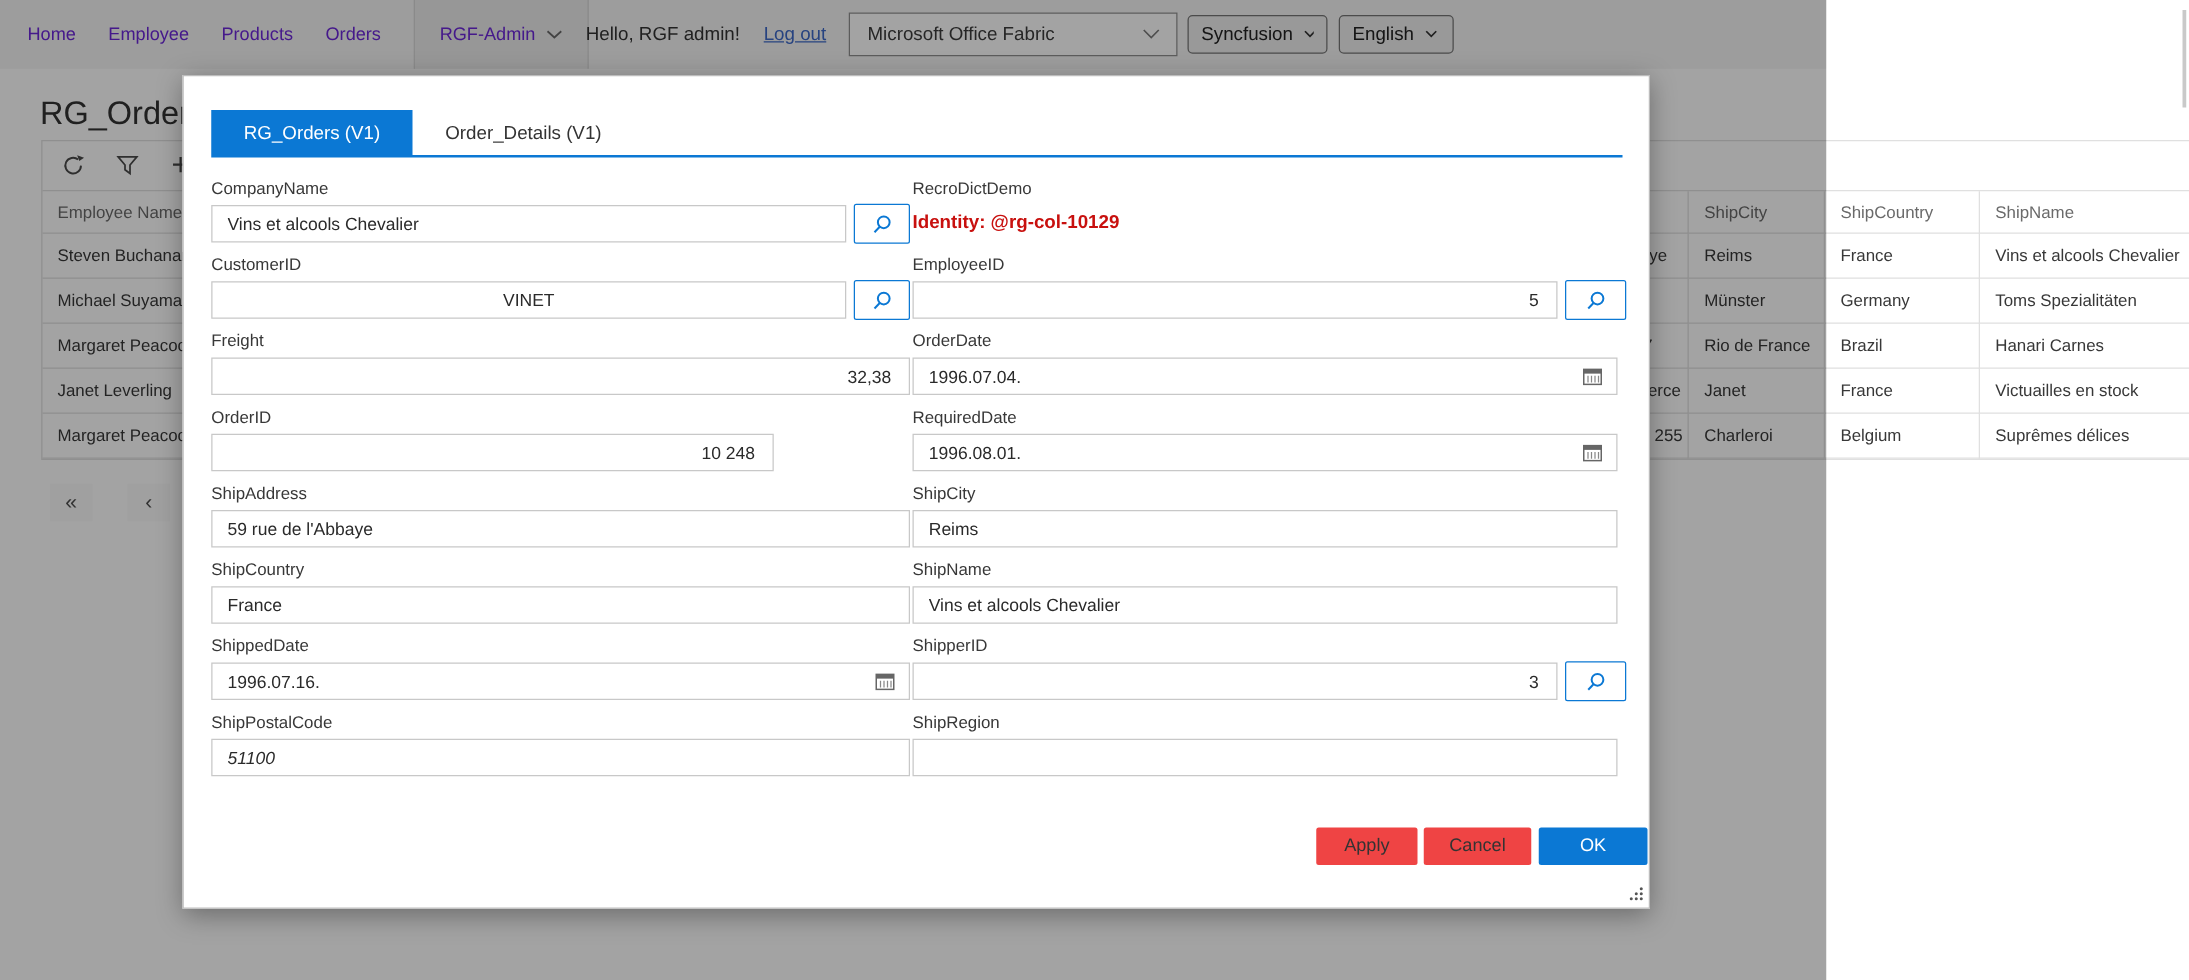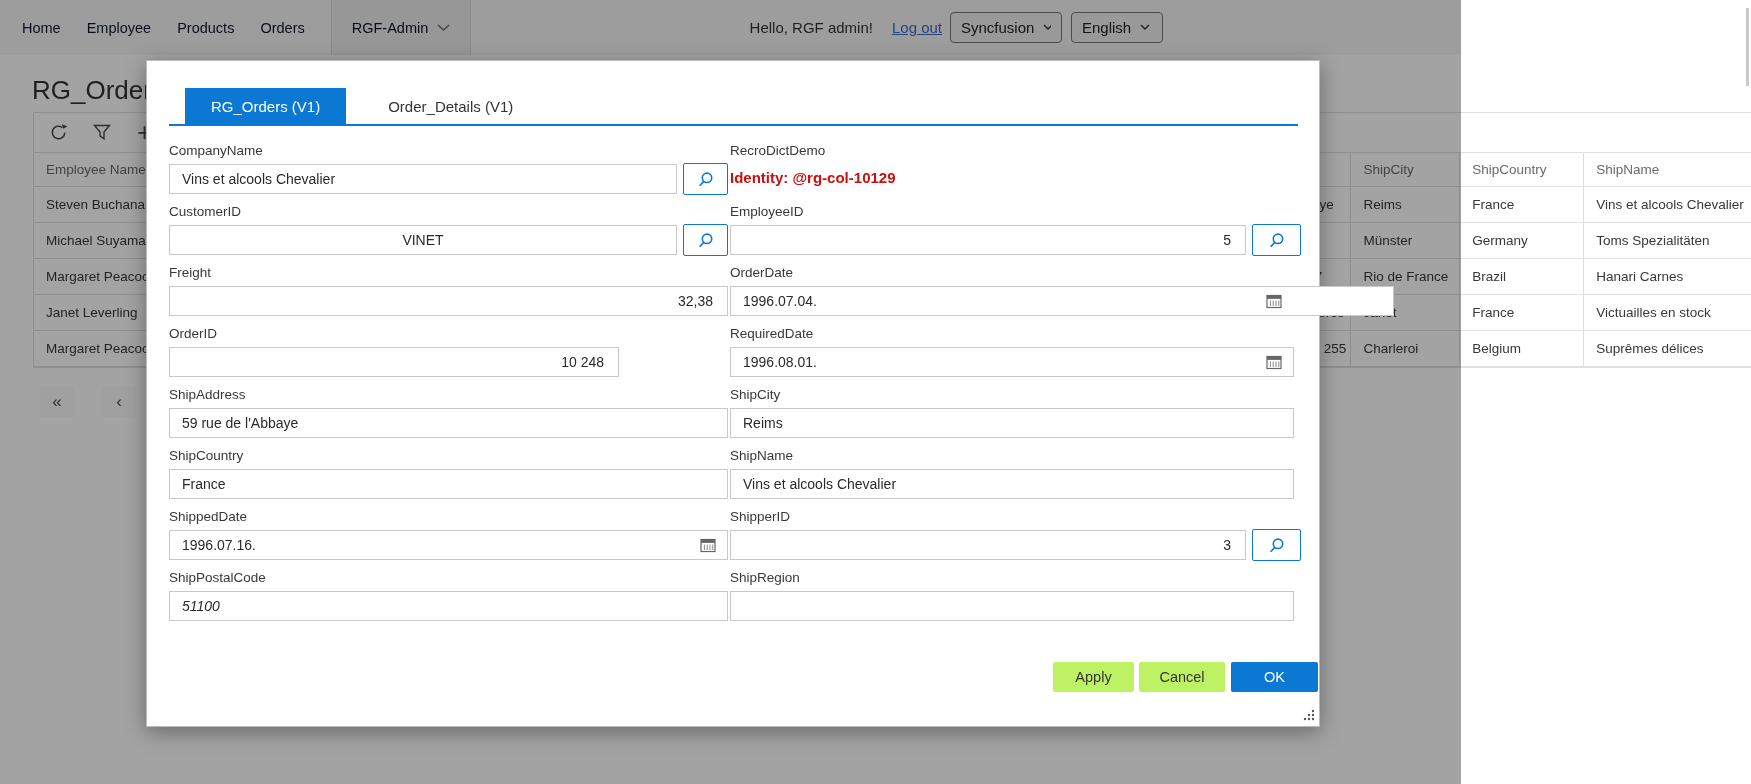--- a/index.html
+++ b/index.html
@@ -3,21 +3,21 @@
 <meta charset="utf-8">
 <style>
   * { margin:0; padding:0; box-sizing:border-box; }
   html,body { width:1751px; height:784px; overflow:hidden; background:#ffffff;
               font-family:"Liberation Sans", sans-serif; }
   .abs { position:absolute; }
 
   
   #topbar { left:0; top:0; width:1461px; height:55px; background:#f6f6f6; }
   #nav { left:22px; top:0; height:55px; display:flex; align-items:center; gap:26px; }
-  .nav-item { font-size:14.5px; color:#0f172a; cursor:pointer; white-space:nowrap; }
+  .nav-item { font-size:14.5px; color:#6d28d9; cursor:pointer; white-space:nowrap; }
   #admin-item { height:55px; display:flex; align-items:center; gap:9px; padding:0 20px;
                 background:#ececec; border-left:1px solid #d8d8d8; border-right:1px solid #d8d8d8; }
   #top-right { top:0; right:298px; height:55px; display:flex; align-items:center; }
   #greeting { font-size:15px; color:#333; }
   #logout { font-size:15px; color:#3d69c8; text-decoration:underline; margin-left:19px; cursor:pointer; }
   #theme-box { margin-left:18px; width:263px; height:35px; background:#ffffff;
                border:1px solid #919191; display:flex; align-items:center; }
   #theme-box span { font-size:15px; color:#3c3c3c; padding-left:14px; flex:1; }
   #theme-box svg { margin-right:13px; }
   .mini-select { height:31px; border:1px solid #767676; border-radius:4px; background:#efefef;
@@ -46,34 +46,34 @@
                justify-content:center; font-size:17px; color:#4f4f4f; cursor:pointer; }
   #pager-prev { margin-left:28px; }
   #pager-current { margin-left:34px; width:40px; height:32px; background:#fff; border:2px solid #2e7d32; }
 
   
   #overlay { left:0; top:0; width:1461px; height:784px; background:rgba(0,0,0,0.36); }
   #dialog { left:146px; top:60px; width:1174px; height:667px; background:#ffffff;
             border:1px solid #bcbcbc; box-shadow:0 5px 20px rgba(0,0,0,0.35); }
   #tabs { left:22px; top:27px; display:flex; }
   .tab { height:36px; display:flex; align-items:center; padding:0 26px; font-size:15px;
-         color:#333; cursor:pointer; white-space:nowrap;margin-left:16px; }
+         color:#333; cursor:pointer; white-space:nowrap; }
   .tab.active { background:#0b78d4; color:#ffffff; }
   #tab-underline { left:22px; top:63px; width:1129px; height:2px; background:#0b78d4; }
 
   .field-label { font-size:13.5px; color:#383838; white-space:nowrap; }
   .field-input { height:30px; border:1px solid #c8c8c8; background:#fff; font-size:14px;
                  color:#2a2a2a; padding:0 12px; font-family:"Liberation Sans", sans-serif; outline:none; }
   .field-input.num { text-align:right; padding-right:14px; }
   .icon-btn { height:32px; border:1px solid #0b78d4; background:#fff; border-radius:2px;
               display:flex; align-items:center; justify-content:center; cursor:pointer; }
   .cal-wrap { display:flex; align-items:center; justify-content:flex-end; pointer-events:none; }
   #identity-text { font-size:15px; font-weight:bold; color:#c8100e; line-height:30px; white-space:nowrap; }
 
-  .dlg-btn { height:30px; border:none; border-radius:2px; background:#bef264; color:#333;
+  .dlg-btn { height:30px; border:none; border-radius:2px; background:#ef4444; color:#333;
              font-size:14.5px; font-family:"Liberation Sans", sans-serif; cursor:pointer; }
   .dlg-btn.primary { background:#0b78d4; color:#fff; }
 </style>
 </head>
 <body>
 
 <div class="abs" id="topbar">
   <div class="abs" id="nav">
     <span class="nav-item">Home</span>
     <span class="nav-item">Employee</span>
@@ -82,20 +82,26 @@
     <span id="admin-item">
       <span class="nav-item">RGF-Admin</span>
       <svg width="13" height="8">
           <polyline points="1,1 6.5,6 12,1" fill="none" stroke="#6a6a6a" stroke-width="1.4"></polyline>
         </svg>
     </span>
   </div>
   <div class="abs" id="top-right">
     <span id="greeting">Hello, RGF admin!</span>
     <span id="logout">Log out</span>
+    <span id="theme-box">
+      <span>Microsoft Office Fabric</span>
+      <svg width="14" height="9">
+          <polyline points="1,1 7,7 13,1" fill="none" stroke="#7a7a7a" stroke-width="1.3"></polyline>
+        </svg>
+    </span>
     <span class="mini-select" id="library-select">
       <span>Syncfusion</span>
       <svg width="10" height="7">
           <polyline points="1,1 5,5 9,1" fill="none" stroke="#333" stroke-width="1.4"></polyline>
         </svg>
     </span>
     <span class="mini-select" id="language-select">
       <span>English</span>
       <svg width="10" height="7">
           <polyline points="1,1 5,5 9,1" fill="none" stroke="#333" stroke-width="1.4"></polyline>
@@ -208,21 +214,21 @@
       <input type="text" class="field-input abs num" value="5" style="left: 583px; top: 164px; width: 516px;">
       <span class="icon-btn abs" style="left: 1105px; top: 163px; width: 49px;">
         <svg width="17" height="17">
           <circle cx="10" cy="6.8" r="4.7" fill="none" stroke="#0b78d4" stroke-width="1.6"></circle>
           <line x1="6.8" y1="10.4" x2="2.6" y2="14.8" stroke="#0b78d4" stroke-width="1.6"></line>
         </svg>
       </span>
       <div class="field-label abs" style="left: 22px; top: 204px;">Freight</div>
       <input type="text" class="field-input abs num" value="32,38" style="left: 22px; top: 225px; width: 559px;">
       <div class="field-label abs" style="left: 583px; top: 204px;">OrderDate</div>
-      <input type="text" class="field-input abs" value="1996.07.04." style="left: 583px; top: 225px; width: 664px;">
+      <input type="text" class="field-input abs" value="1996.07.04." style="left: 583px; top: 225px; width: 564px;">
       <span class="cal-wrap abs" style="left: 583px; top: 225px; width: 552px; height: 30px;">
         <svg width="16" height="16">
           <rect x="1" y="2.5" width="14" height="12" fill="none" stroke="#666" stroke-width="1.2"></rect>
           <rect x="1" y="2.5" width="14" height="3.4" fill="#666"></rect>
           <line x1="4.4" y1="7.5" x2="4.4" y2="13" stroke="#888" stroke-width="1"></line>
           <line x1="7.2" y1="7.5" x2="7.2" y2="13" stroke="#888" stroke-width="1"></line>
           <line x1="10" y1="7.5" x2="10" y2="13" stroke="#888" stroke-width="1"></line>
           <line x1="12.8" y1="7.5" x2="12.8" y2="13" stroke="#888" stroke-width="1"></line>
         </svg>
       </span>

